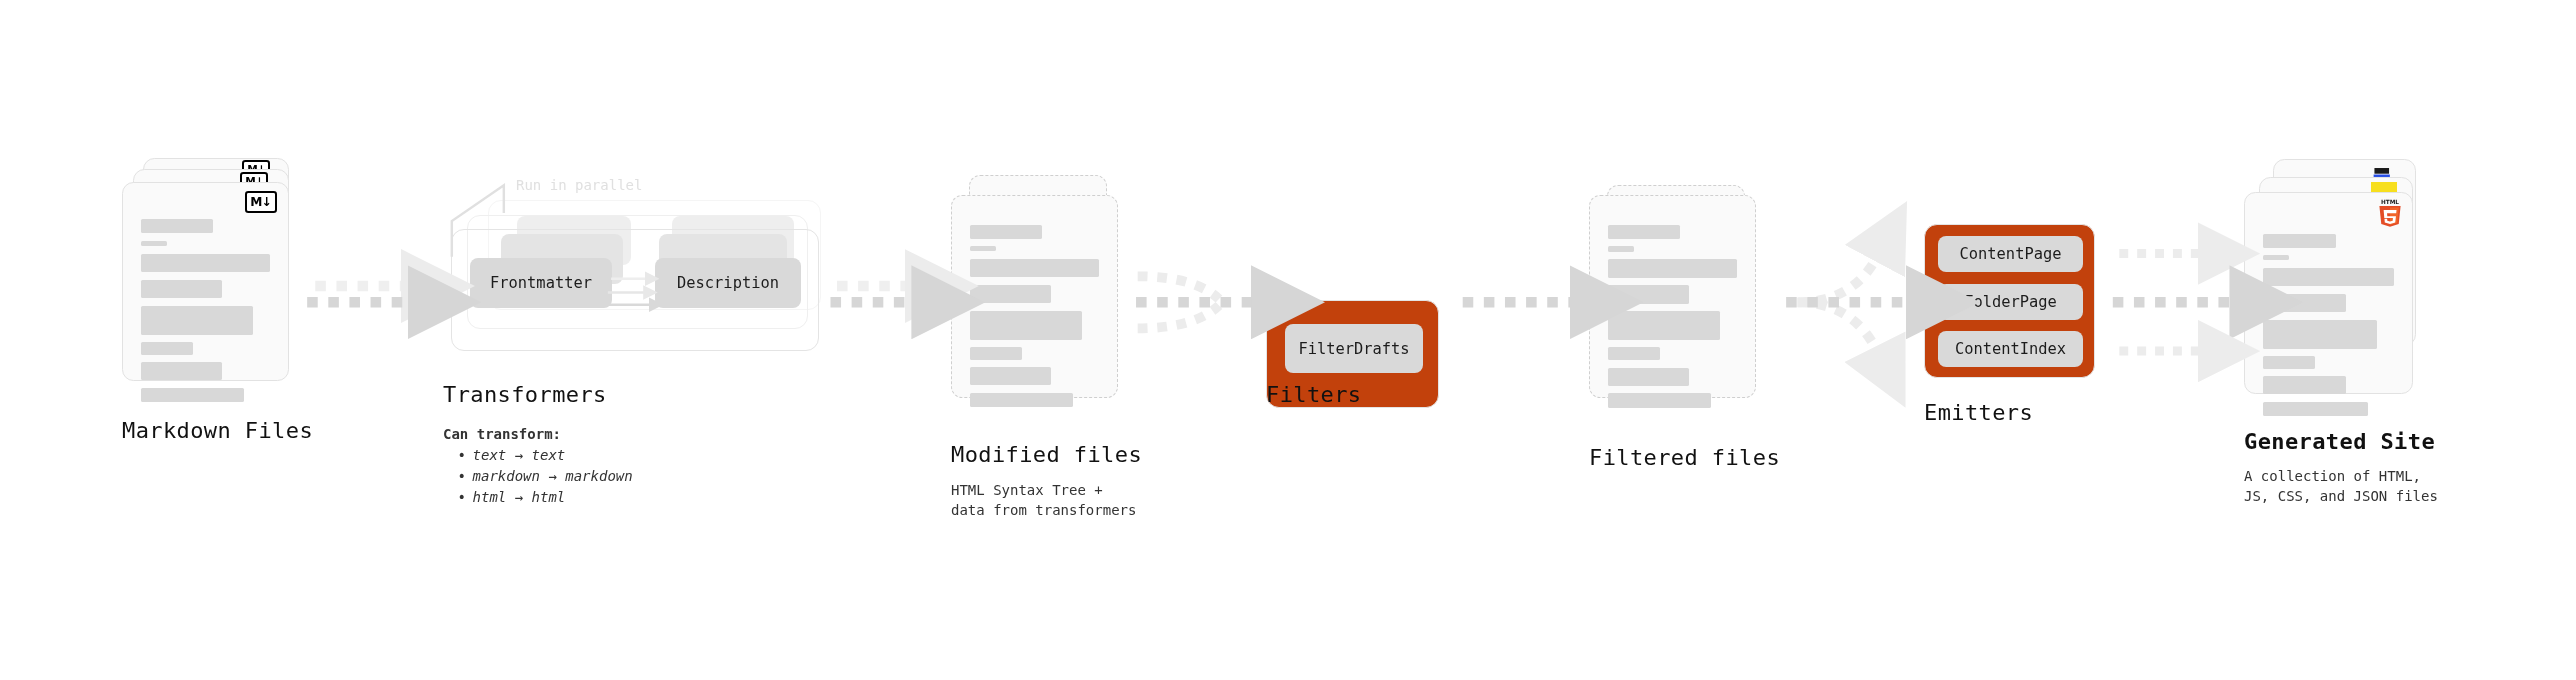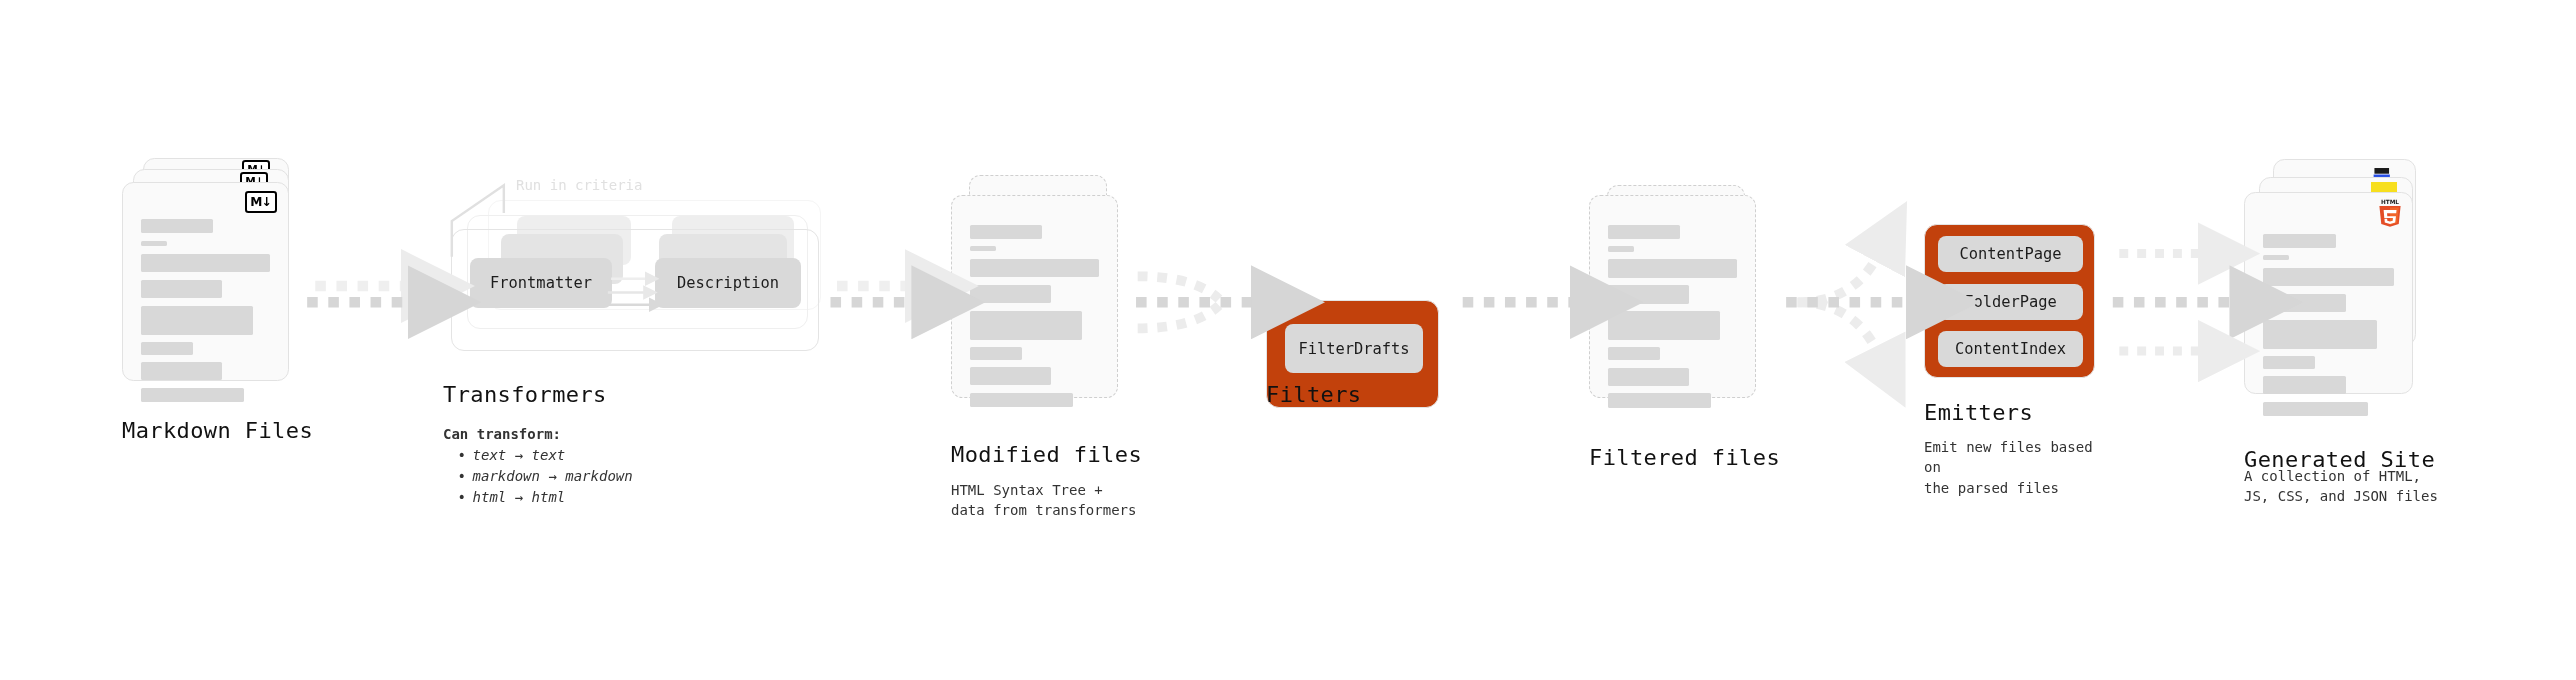--- a/index.html
+++ b/index.html
@@ -198,21 +198,21 @@
         <div class="pill f1" style="left:32.5px; top:18px; width:122px; height:50px;"></div>
         <div class="pill f1" style="left:191px; top:18px; width:128px; height:50px;"></div>
       </div>
 
       <div class="panel" style="left:8px; top:42px; width:368px; height:122px; background:transparent;">
         <div class="pill" style="left:18px; top:28.4px; width:142px; height:50px;">Frontmatter</div>
         <div class="pill" style="left:203px; top:28.4px; width:146px; height:50px;">Description</div>
       </div>
     </div>
 
-    <div class="annot" style="left:73px; top:-9.8px;">Run in criteria</div>
+    <div class="annot" style="left:73px; top:-9.8px;">Run in parallel</div>
 
     <div class="title" style="left:0px; top:195px;">Transformers</div>
     <div class="subtitle" style="left:0px; top:237px;font-weight:bold;">Can transform:</div>
     <div class="bullets" style="left:1.6px; top:258px;">
       <ul>
         <li>text → text</li>
         <li>markdown → markdown</li>
         <li>html → html</li>
       </ul>
     </div>
@@ -265,22 +265,20 @@
     <div class="title" style="left:0px; top:260px;">Filtered files</div>
   </div>
 
   <div class="node" style="left:1924px; top:224px;">
     <div class="panel" style="position:relative; left:0; top:0; width:171px; height:154px;">
       <div class="pill" style="left:13px; top:10.6px; width:145px; height:36px;">ContentPage</div>
       <div class="pill" style="left:13px; top:59px; width:145px; height:36px;">FolderPage</div>
       <div class="pill" style="left:13px; top:106px; width:145px; height:36px;">ContentIndex</div>
     </div>
     <div class="title" style="left:0px; top:176px;">Emitters</div>
-    <div class="subtitle" style="left:0px; top:213px;">Emit new files based on
-the parsed files</div>
   </div>
 
   <div class="node" style="left:2244px; top:159px;">
     <div class="doc-stack" style="width:195px;height:236px;">
       <div class="doc-card" style="left:29px; top:0px; width:143px; height:187px;"></div>
       <div class="badge css3-badge" style="left:128px; top:6.5px;">
         <svg width="19.5" height="9.8" viewBox="0 0 24 12">
           <rect x="3" y="0" width="18" height="7" fill="#1a1a1a"></rect>
           <rect x="2" y="8" width="20" height="3" fill="#264de4"></rect>
         </svg>
@@ -303,21 +301,21 @@
           <div class="doc-line" style="width:20%; height:5.7px;"></div>
           <div class="doc-line" style="width:100%; height:18.7px; margin-top:3.3px;"></div>
           <div class="doc-line" style="width:63%; height:18.7px;"></div>
           <div class="doc-line" style="width:87%; height:29px;"></div>
           <div class="doc-line" style="width:40%; height:13px;"></div>
           <div class="doc-line" style="width:63%; height:18px;"></div>
           <div class="doc-line" style="width:80%; height:14.6px;"></div>
         </div>
       </div>
     </div>
-    <div class="title" style="left:0px; top:288px;">Generated Site</div>
+    <div class="title" style="left:0px; top:270px;font-weight:bold;">Generated Site</div>
     <div class="subtitle" style="left:0px; top:307px;">A collection of HTML,
 JS, CSS, and JSON files</div>
   </div>
 
   <svg class="overlay" viewBox="0 0 3170 838" width="2576" height="681">
     <defs>
       <marker id="ah" markerWidth="7" markerHeight="7" refX="0.5" refY="3.5" orient="auto">
         <polygon points="0,0 7,3.5 0,7" fill="#d6d6d6"></polygon>
       </marker>
       <marker id="ahl" markerWidth="7" markerHeight="7" refX="0.5" refY="3.5" orient="auto">

